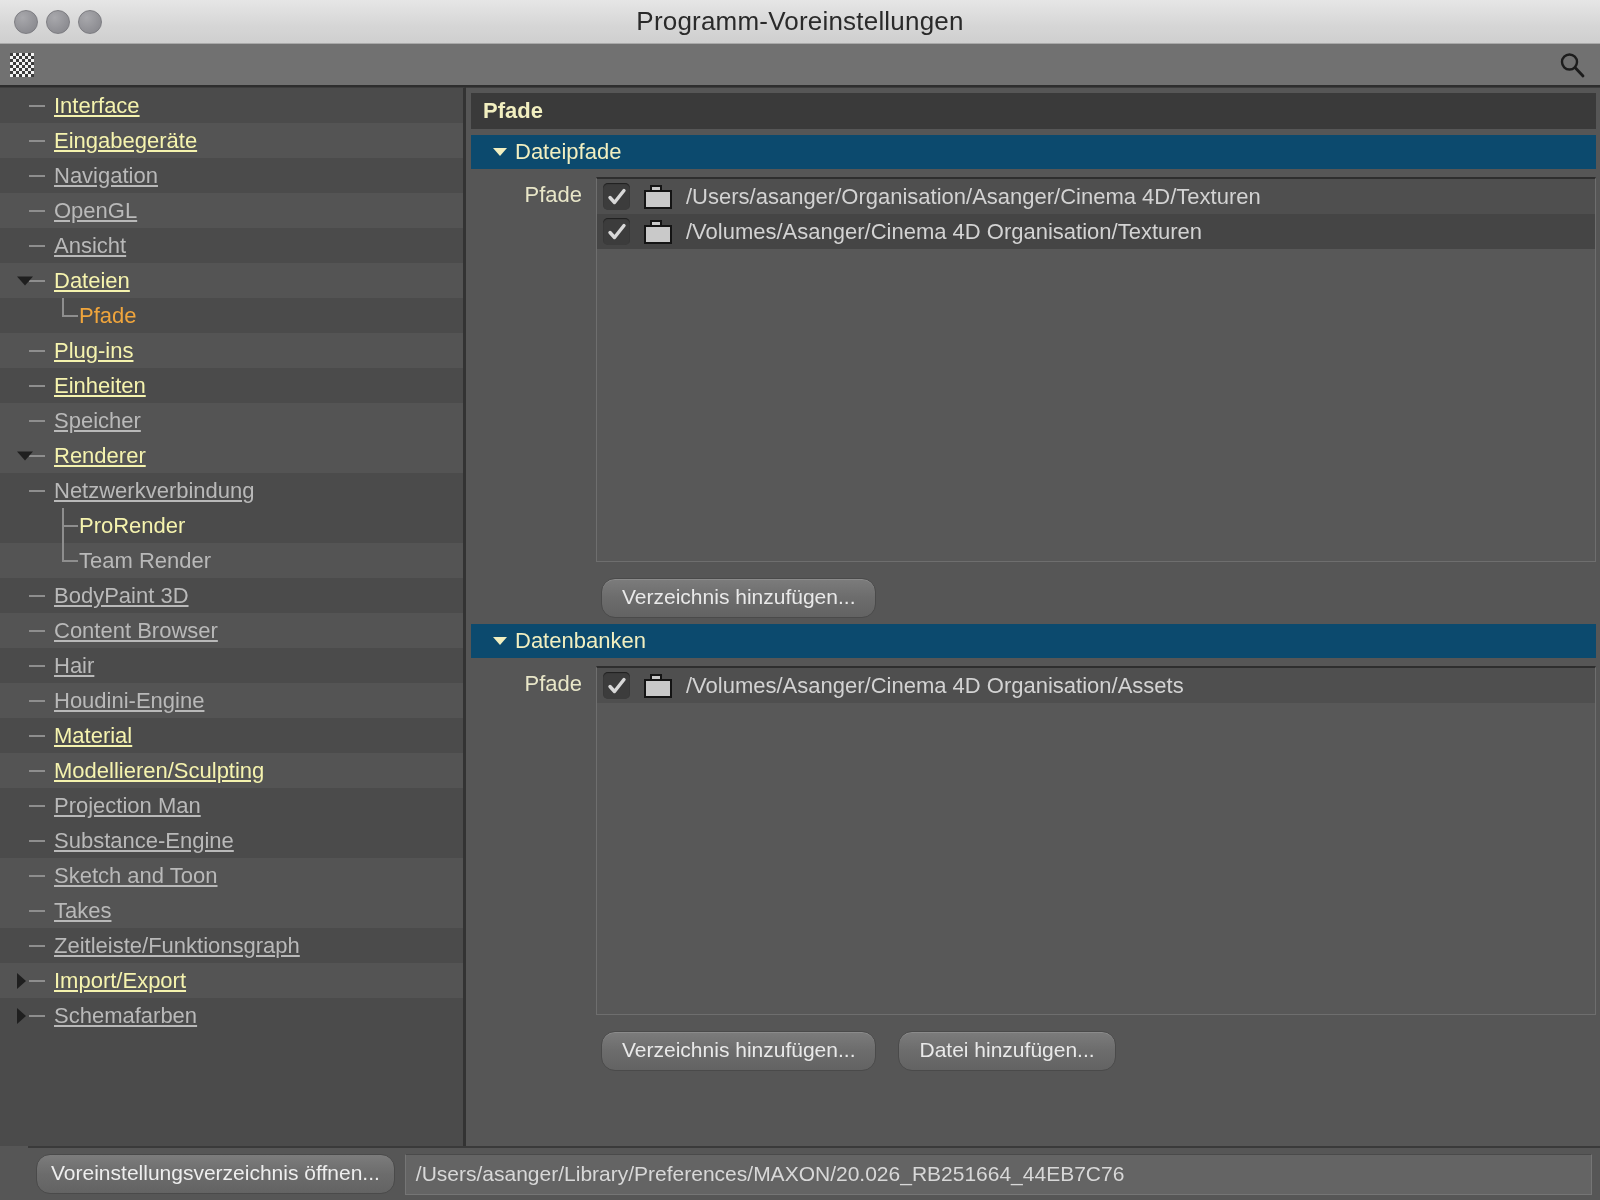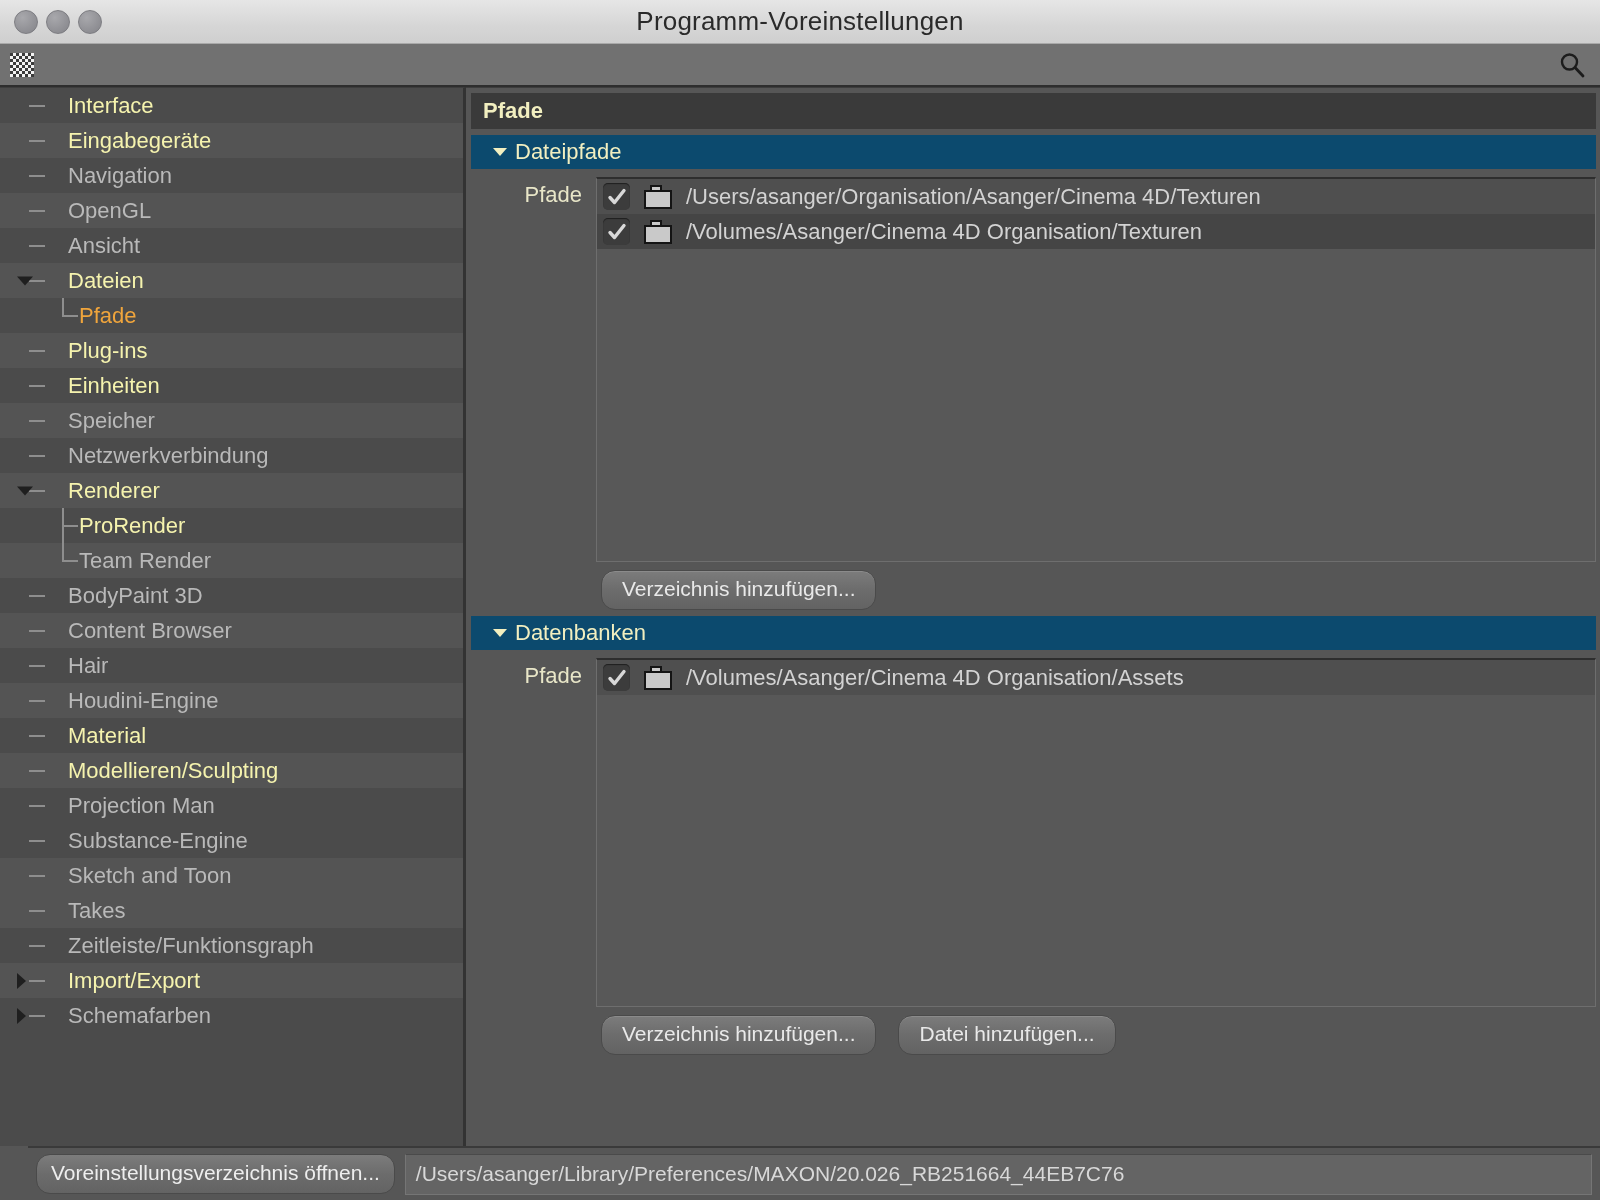--- a/index.html
+++ b/index.html
@@ -105,21 +105,21 @@
     width: 0; height: 0; z-index: 3;
   }
   .tri.open {
     border-left: 8px solid transparent; border-right: 8px solid transparent;
     border-top: 9px solid #1f1f1f;
   }
   .tri.closed {
     border-top: 8px solid transparent; border-bottom: 8px solid transparent;
     border-left: 9px solid #1f1f1f;
   }
-  .d1 { padding-left: 68px; }
+  .d1 { padding-left: 54px; text-decoration: underline; }
   .d2 { padding-left: 79px; }
 
   
   .content {
     flex: 1 1 auto; min-width: 0;
     background: #565656;
     border-top: 1px solid #3d3d3d;
     display: flex; flex-direction: column;
     padding: 0;
   }
@@ -168,21 +168,21 @@
   .chk {
     width: 27px; height: 27px; flex: 0 0 27px;
     background: #3c3c3c; border-radius: 5px;
     display: flex; align-items: center; justify-content: center;
     box-shadow: inset 0 1px 1px rgba(0,0,0,.5);
   }
   .chk svg { display: block; }
   .folder { width: 32px; height: 26px; flex: 0 0 32px; }
   .path { overflow: hidden; text-overflow: ellipsis; }
 
-  .btn-row { display: flex; gap: 22px; padding-left: 135px; margin-top: 8px; }
+  .btn-row { display: flex; gap: 22px; padding-left: 135px; margin-top: 16px; }
   .btn {
     background: linear-gradient(to bottom, #7c7c7c 0%, #6c6c6c 50%, #636363 100%);
     border: 1px solid #4a4a4a;
     border-radius: 14px;
     color: #e9e9e9; font-size: 21px;
     padding: 6px 20px 8px;
     min-width: 200px; text-align: center;
     box-shadow: 0 1px 0 rgba(255,255,255,.12) inset;
     cursor: pointer;
   }
@@ -276,28 +276,28 @@
             <span class="lbl mod d1">Plug-ins</span>
           </div>
           <div class="row odd">
             <span class="elbow"></span>
             <span class="lbl mod d1">Einheiten</span>
           </div>
           <div class="row even">
             <span class="elbow"></span>
             <span class="lbl def d1">Speicher</span>
           </div>
+          <div class="row even">
+            <span class="tri open"></span>
+            <span class="elbow"></span>
+            <span class="lbl mod d1">Renderer</span>
+          </div>
           <div class="row odd">
             <span class="elbow"></span>
             <span class="lbl def d1">Netzwerkverbindung</span>
-          </div>
-          <div class="row even">
-            <span class="tri open"></span>
-            <span class="elbow"></span>
-            <span class="lbl mod d1">Renderer</span>
           </div>
           <div class="row odd">
             <span class="sub-stub through"></span>
             <span class="sub-elbow"></span>
             <span class="lbl mod d2">ProRender</span>
           </div>
           <div class="row even">
             <span class="sub-stub"></span>
             <span class="sub-elbow"></span>
             <span class="lbl def d2">Team Render</span>

